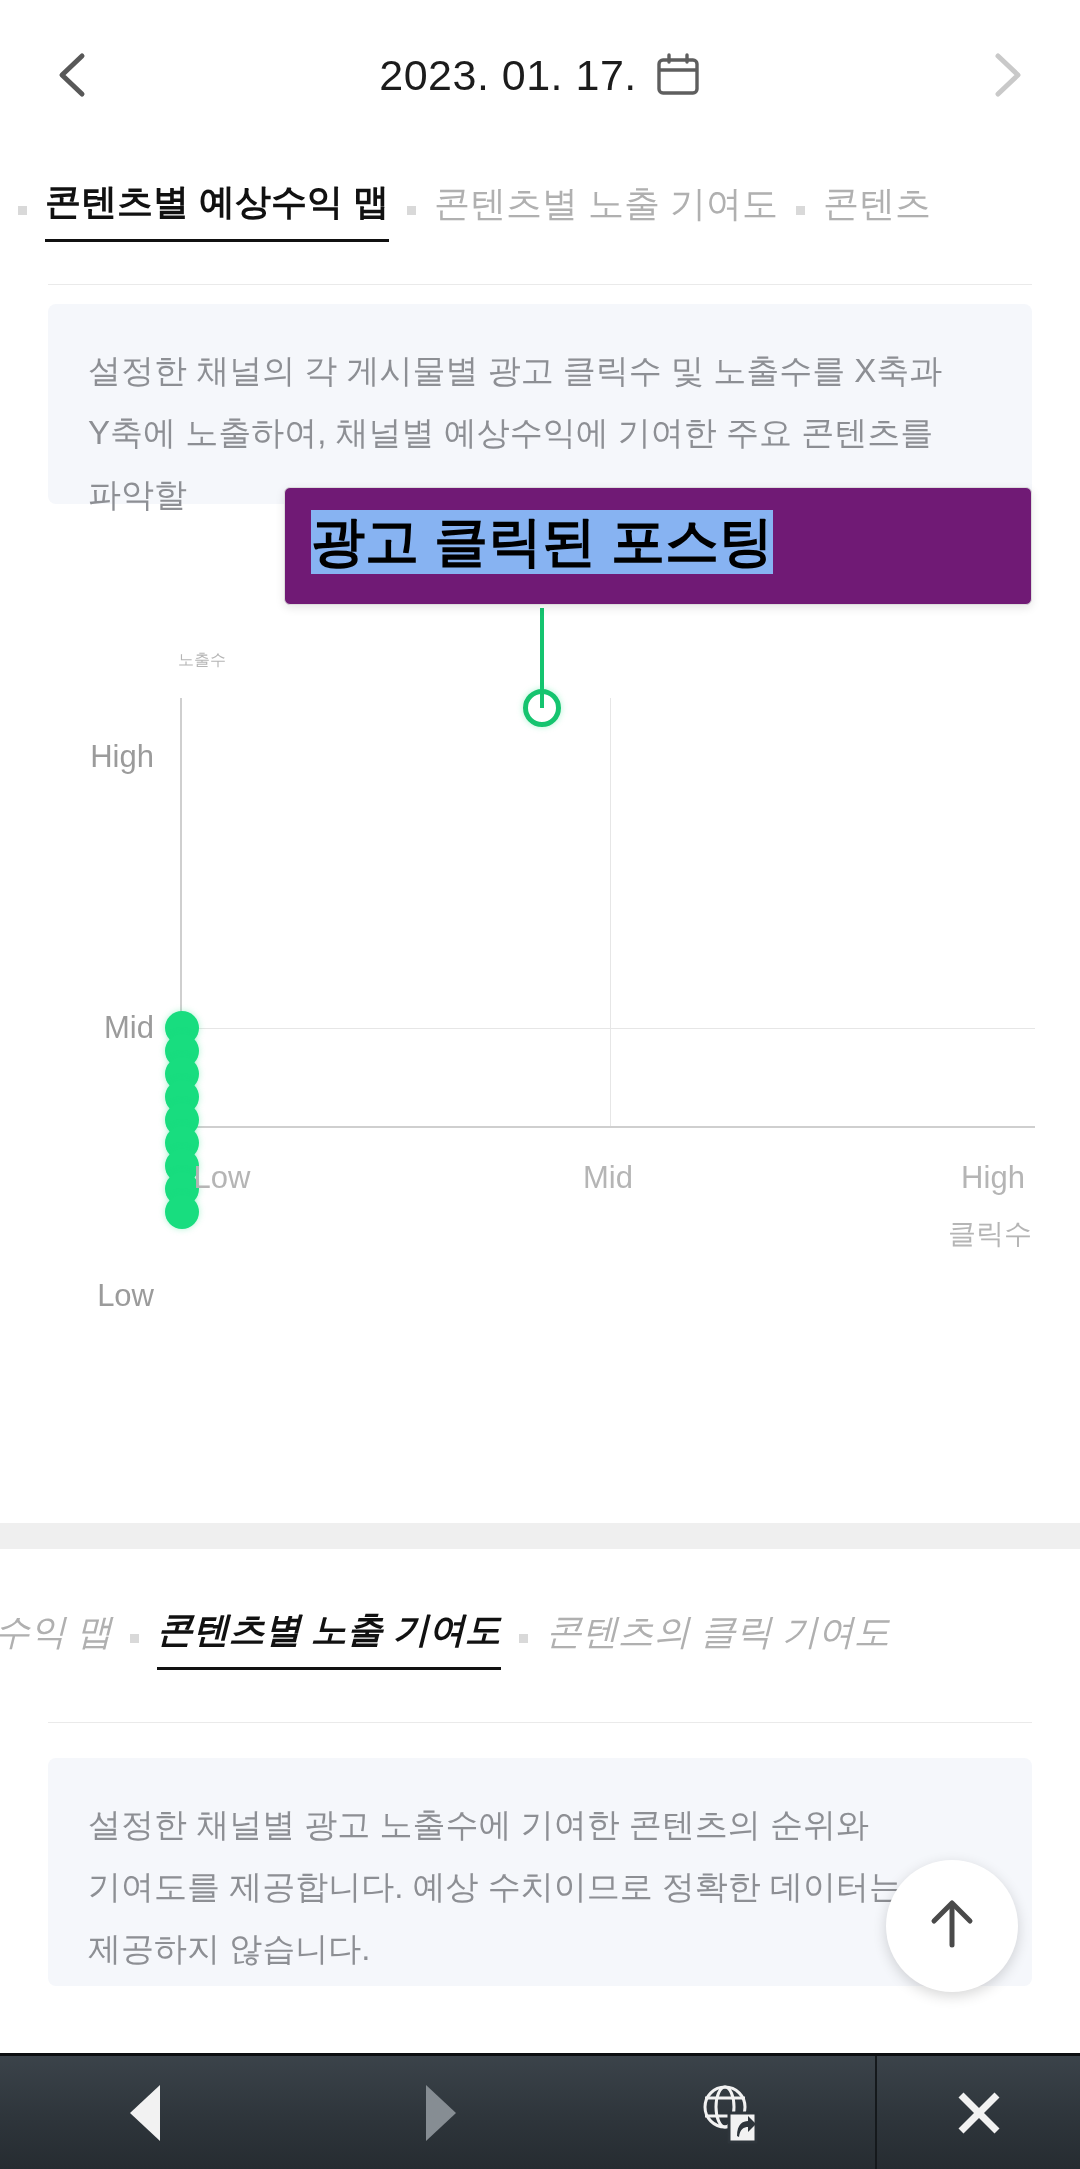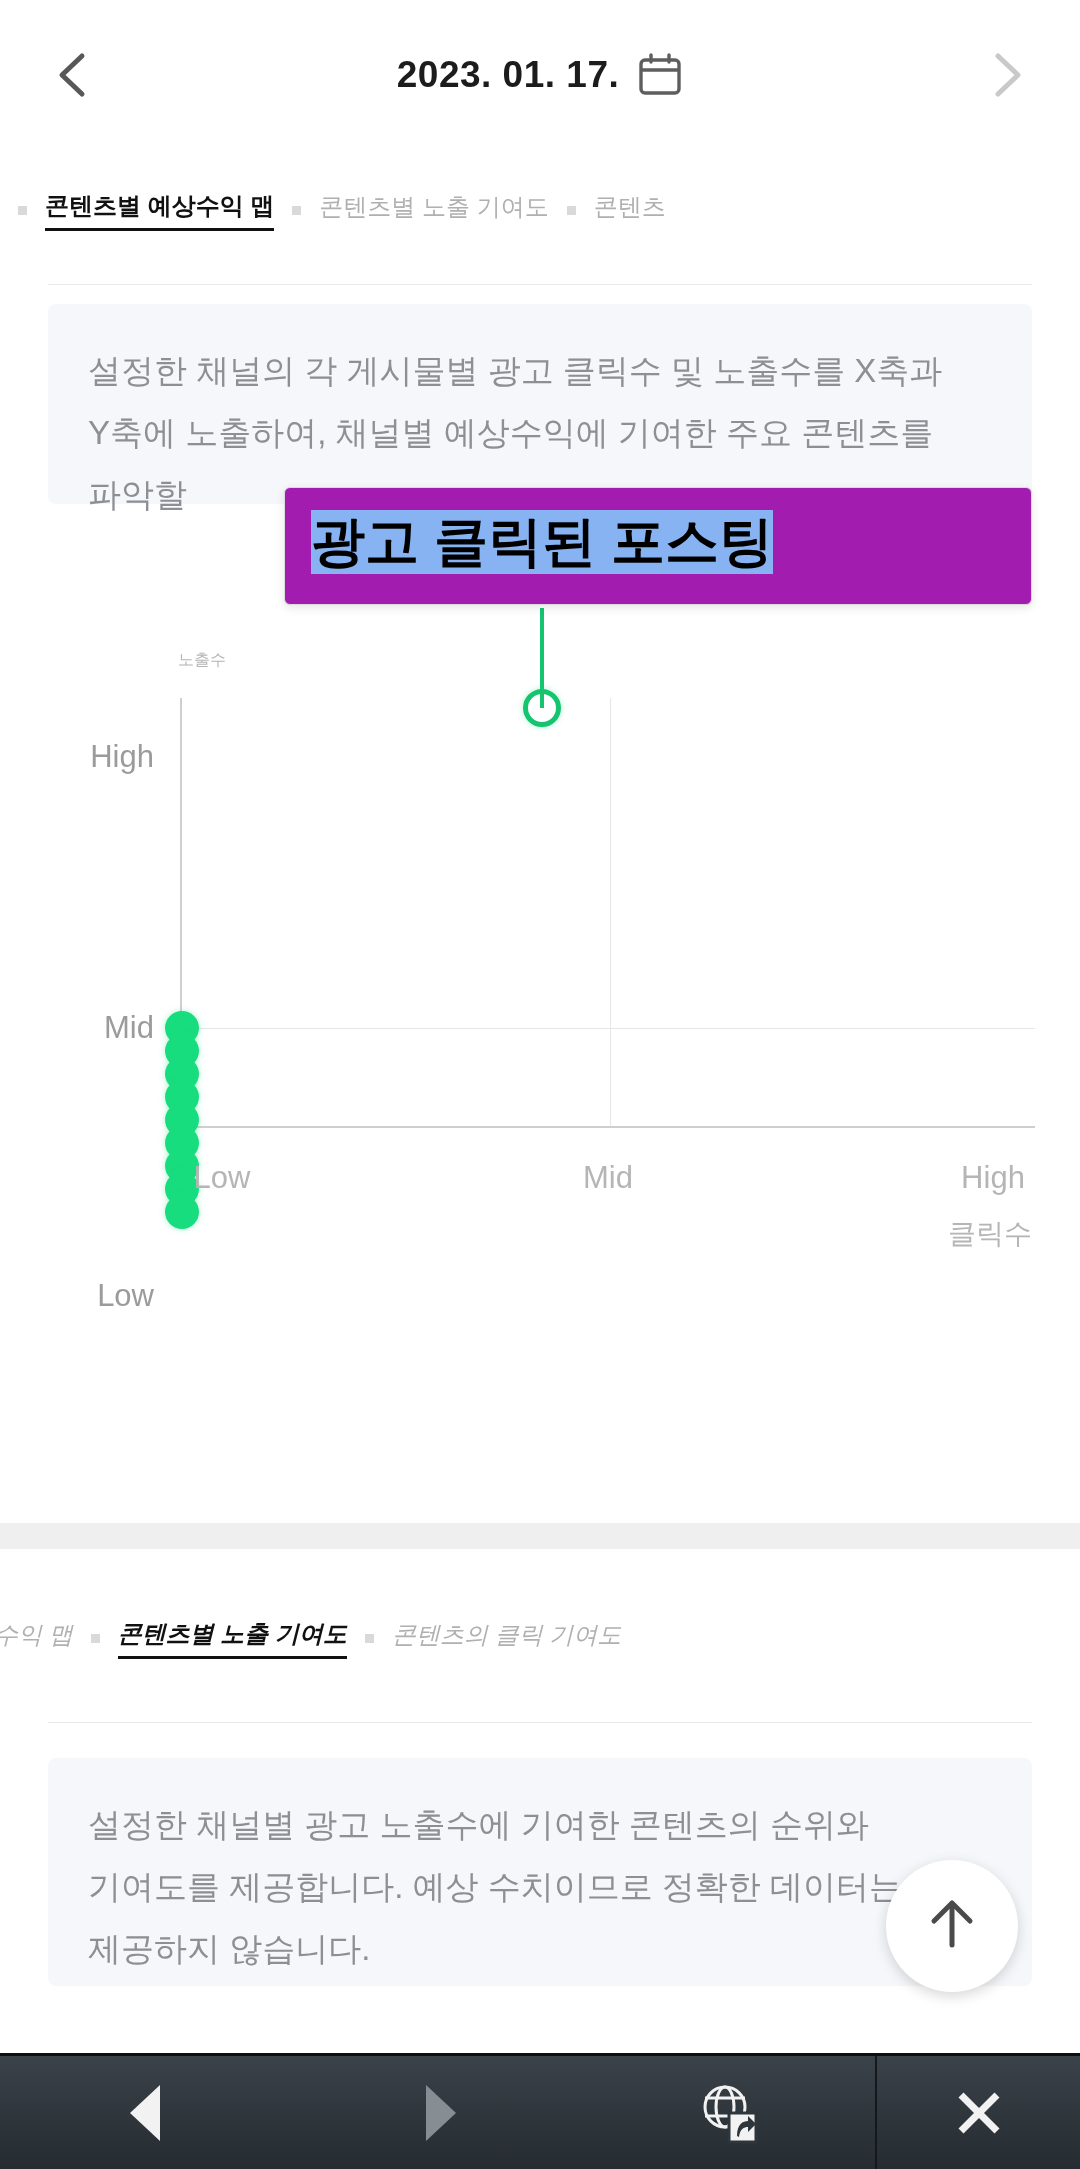--- a/index.html
+++ b/index.html
@@ -18,38 +18,38 @@
     padding: 0 48px; background: #ffffff;
   }
   .chev {
     width: 54px; height: 54px; position: relative; flex: 0 0 auto; cursor: pointer;
   }
   .chev svg { width: 100%; height: 100%; display:block; }
   .chev.left svg { stroke: #585858; }
   .chev.right svg { stroke: #c9c9c9; }
   .date-wrap { display: flex; align-items: center; gap: 18px; }
   .date-text {
-    font-size: 37px; font-weight: 700; color: #1c1c1c; letter-spacing: 0.5px;
+    font-size: 43px; font-weight: 400; color: #1c1c1c; letter-spacing: 0.5px;
     white-space: nowrap;
   }
   .cal-icon { width: 46px; height: 46px; }
   .cal-icon svg { width:100%; height:100%; display:block; }
 
   
   .tabbar {
     position: absolute; left: 0; width: 1080px; height: 76px;
     display: flex; align-items: center; white-space: nowrap; overflow: hidden;
   }
   .tabbar .dot {
     width: 9px; height: 9px; background: #d9d9d9; flex: 0 0 auto;
     margin: 0 18px; display: inline-block;
   }
   .tab {
-    font-size: 24px; color: #b0b0b0; font-weight: 400; flex: 0 0 auto;
-    padding-bottom: 6px; cursor: pointer;
+    font-size: 36px; color: #b0b0b0; font-weight: 400; flex: 0 0 auto;
+    padding-bottom: 12px; cursor: pointer;
   }
   .tab.active {
     color: #111111; font-weight: 700;
     border-bottom: 3px solid #111111;
   }
 
   
   .rule {
     position: absolute; left: 48px; width: 984px; height: 1px; background: #eaeaea;
   }
@@ -103,21 +103,21 @@
     background: transparent; border: 5px solid #15c46f;
     width: 38px; height: 38px;
   }
   .stem {
     position: absolute; width: 4px; background: #15c46f;
     transform: translateX(-50%);
   }
 
   
   .tooltip {
-    position: absolute; background: #a21caf;
+    position: absolute; background: #701a75;
     border: 1px solid #dcdcdc; border-radius: 6px;
     box-shadow: 0 3px 10px rgba(0,0,0,0.10);
     padding: 22px 26px 30px 26px;
   }
   .tt-title {
     font-size: 54px; font-weight: 700; color: #000000;
     background: #87b3f2; display: inline-block; line-height: 1.18;
     white-space: nowrap;
   }
   .tt-date {

